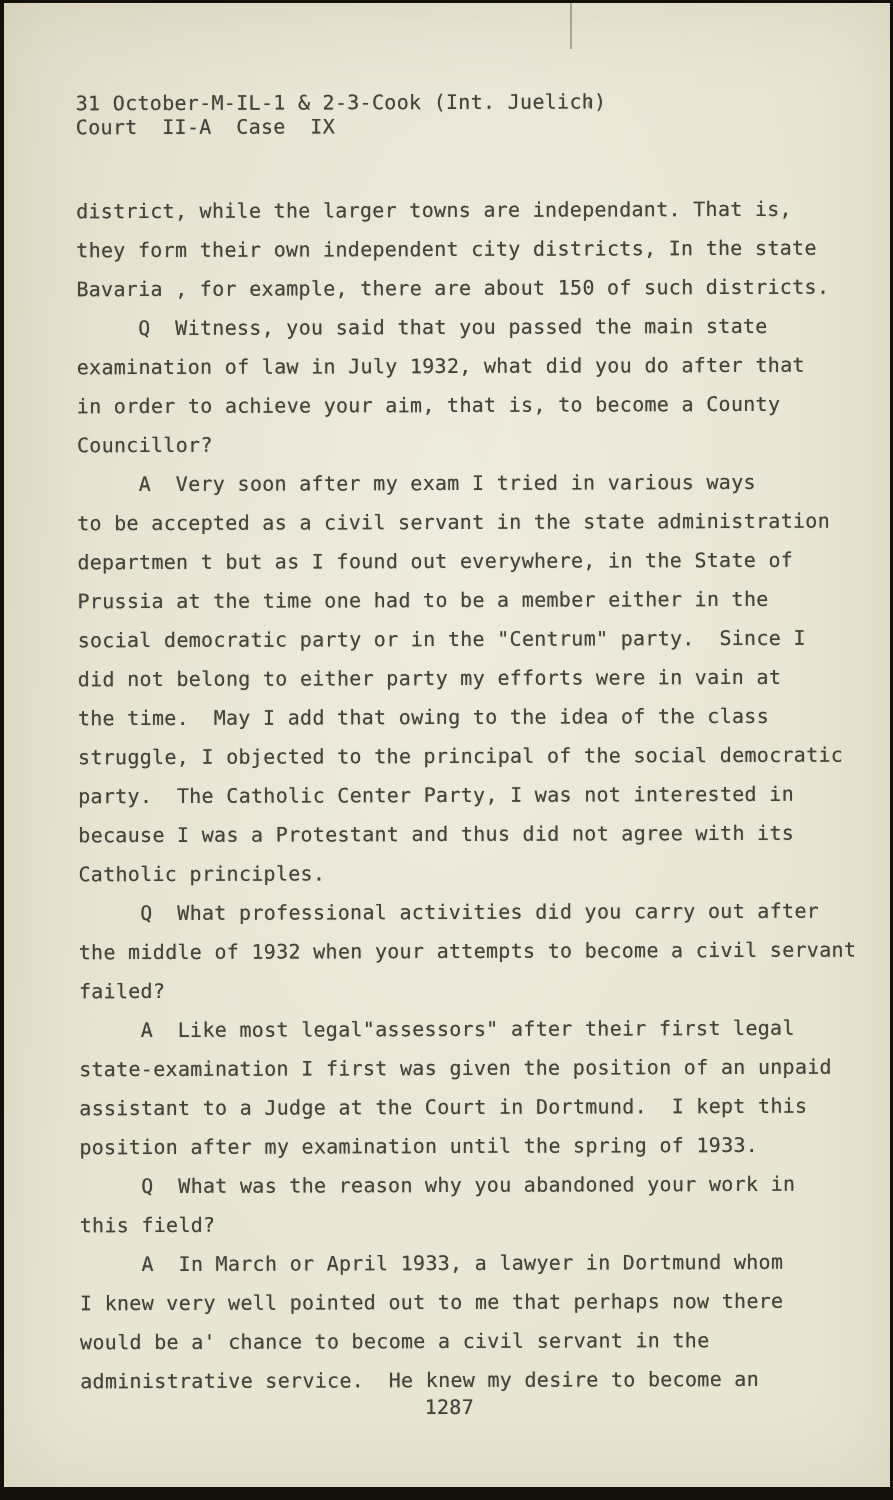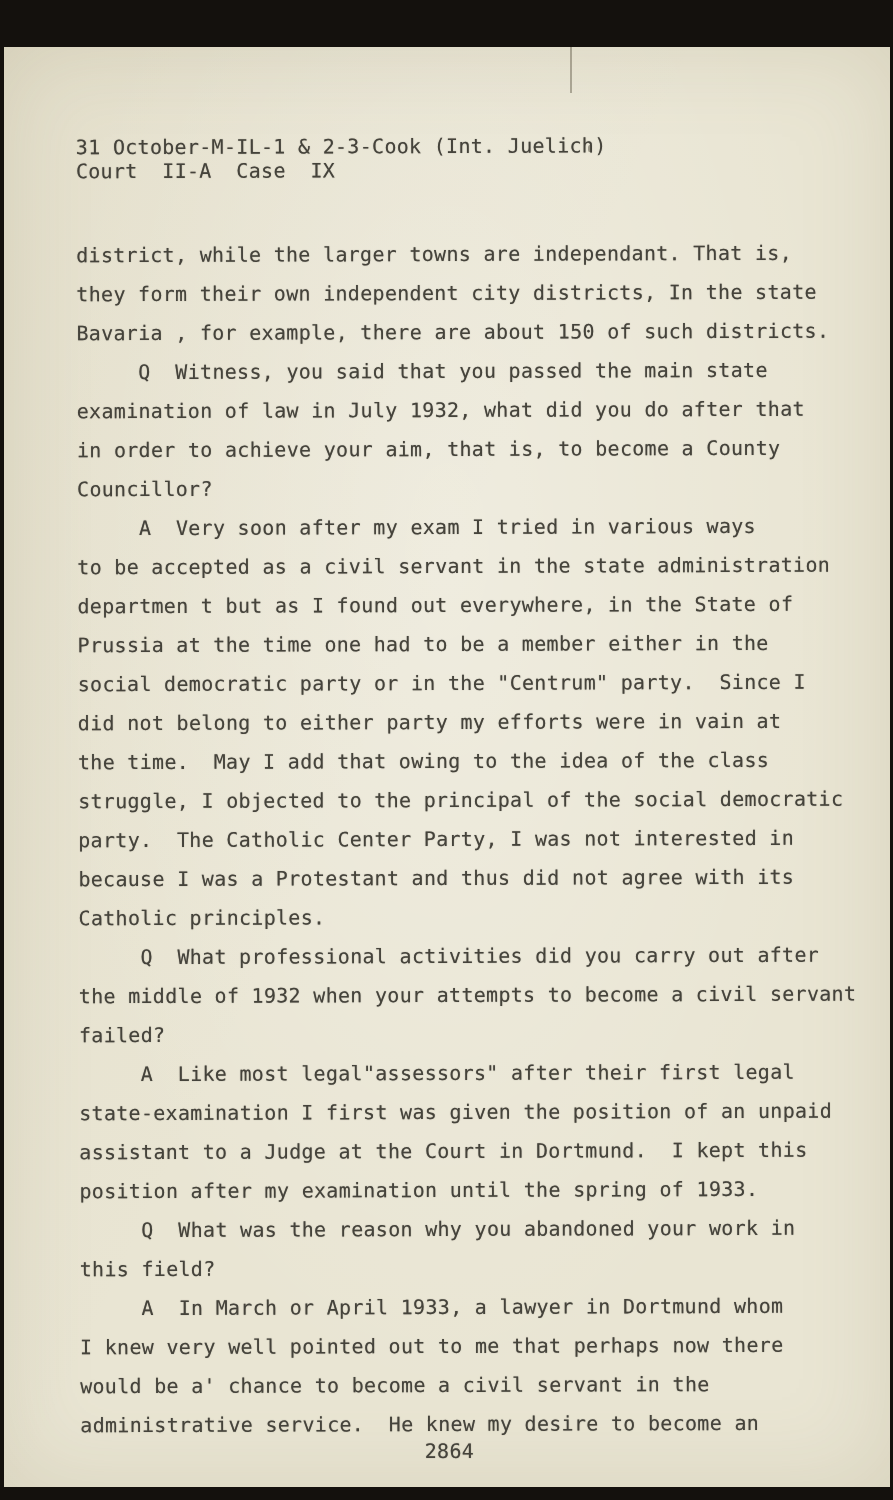--- a/index.html
+++ b/index.html
@@ -11,21 +11,20 @@
     overflow: hidden;
   }
   .paper {
     position: absolute;
     left: 4px; top: 3px; right: 3px; bottom: 13px;
     background-color: #e9e5d3;
     background-image:
       radial-gradient(ellipse at 50% 35%, rgba(255,255,255,0.28), rgba(255,255,255,0) 65%),
       linear-gradient(115deg, rgba(185,175,145,0.10), rgba(0,0,0,0) 45%);
     box-shadow: inset 0 0 90px rgba(140,125,90,0.18);
-    margin-top: 44px;
   }
   .typeblock {
     position: absolute;
     left: 0; top: 0; right: 0; bottom: 0;
     transform: rotate(-0.2deg);
     transform-origin: 50% 50%;
   }
   .typed {
     font-family: "DejaVu Sans Mono", "Liberation Mono", monospace;
     font-size: 20px;
@@ -112,18 +111,18 @@
         <div class="typed">position after my examination until the spring of 1933.</div>
         <div class="typed">     Q  What was the reason why you abandoned your work in</div>
         <div class="typed">this field?</div>
         <div class="typed">     A  In March or April 1933, a lawyer in Dortmund whom</div>
         <div class="typed">I knew very well pointed out to me that perhaps now there</div>
         <div class="typed">would be a' chance to become a civil servant in the</div>
         <div class="typed">administrative service.  He knew my desire to become an</div>
       </main>
 
       <footer class="doc-footer">
-        <span class="typed">2864</span>
+        <span class="typed">1287</span>
       </footer>
 
     </div>
   </div>
 </div>
 
 </body></html>

